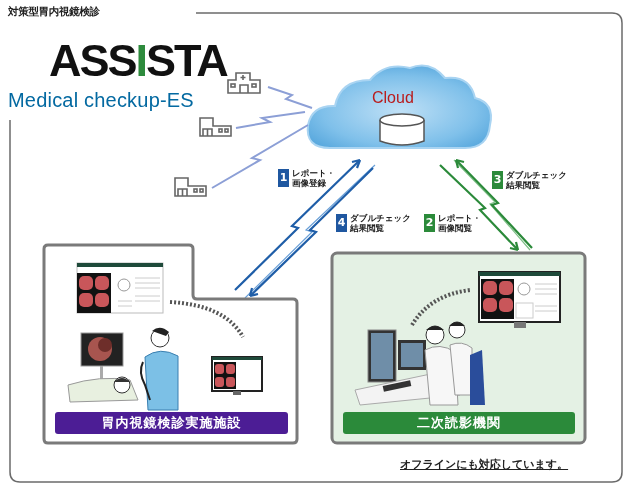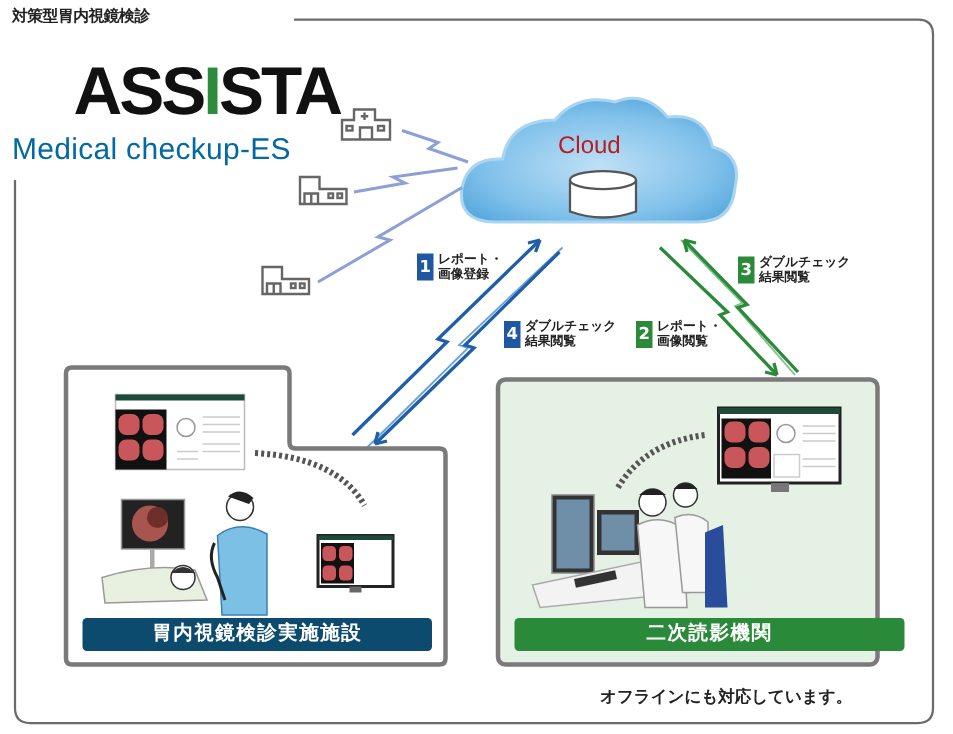--- a/index.html
+++ b/index.html
@@ -4,28 +4,28 @@
 <style>
   html,body{margin:0;padding:0;background:#fff;}
   body{width:635px;height:489px;position:relative;overflow:hidden;font-family:"DejaVu Sans",sans-serif;}
   .abs{position:absolute;}
   #tagline{left:8px;top:5px;font-size:10.5px;font-weight:bold;line-height:13px;color:#222;letter-spacing:-0.3px;}
   #logo{left:6px;top:38px;font-family:"Liberation Sans",sans-serif;font-weight:bold;font-size:45px;letter-spacing:-2px;color:#111;line-height:45px;margin-left:43px;}
   #logo .i{color:#2e8b3d;}
   #subtitle{left:8px;top:89px;font-family:"Liberation Sans",sans-serif;font-size:20px;color:#0369a1;letter-spacing:0.2px;}
   #outer-frame{left:0;top:0;width:635px;height:489px;}
   .panel-label{position:absolute;color:#fff;font-size:13px;font-weight:bold;text-align:center;line-height:22px;border-radius:3px;letter-spacing:1px;}
-  #label-left{left:55px;top:412px;width:233px;height:22px;background:#0c4a6e;}
-  #label-right{left:343px;top:412px;width:260px;height:22px;background:#2b8a3a;}
+  #label-left{left:55px;top:412px;width:233px;height:22px;background:#4c1d95;}
+  #label-right{left:343px;top:412px;width:232px;height:22px;background:#2b8a3a;}
   .step{position:absolute;font-size:8.5px;font-weight:bold;color:#222;line-height:10px;display:flex;align-items:center;gap:3px;}
   .step .num{display:inline-block;width:11px;height:18px;color:#fff;font-size:11px;text-align:center;line-height:18px;font-weight:bold;}
   .step .num.blue{background:#1f57a0;}
   .step .num.green{background:#2b8a3a;}
   #cloud-label{left:372px;top:89px;font-size:16px;color:#b91c1c;font-family:"Liberation Sans",sans-serif;}
-  #footer-note{left:400px;top:457px;font-size:11px;color:#222;font-weight:bold;}
+  #footer-note{left:400px;top:457px;font-size:11px;color:#222;font-weight:bold;text-decoration:underline;}
 </style>
 </head>
 <body>
 
 <svg id="outer-frame" class="abs" viewBox="0 0 635 489" width="635" height="489">
   <path d="M196 13 L612 13 Q622 13 622 23 L622 472 Q622 482 612 482 L20 482 Q10 482 10 472 L10 120" fill="none" stroke="#6b6b6b" stroke-width="1.5"></path>
 
   <g>
     <defs>
       <radialGradient id="cg" cx="50%" cy="55%" r="60%">

